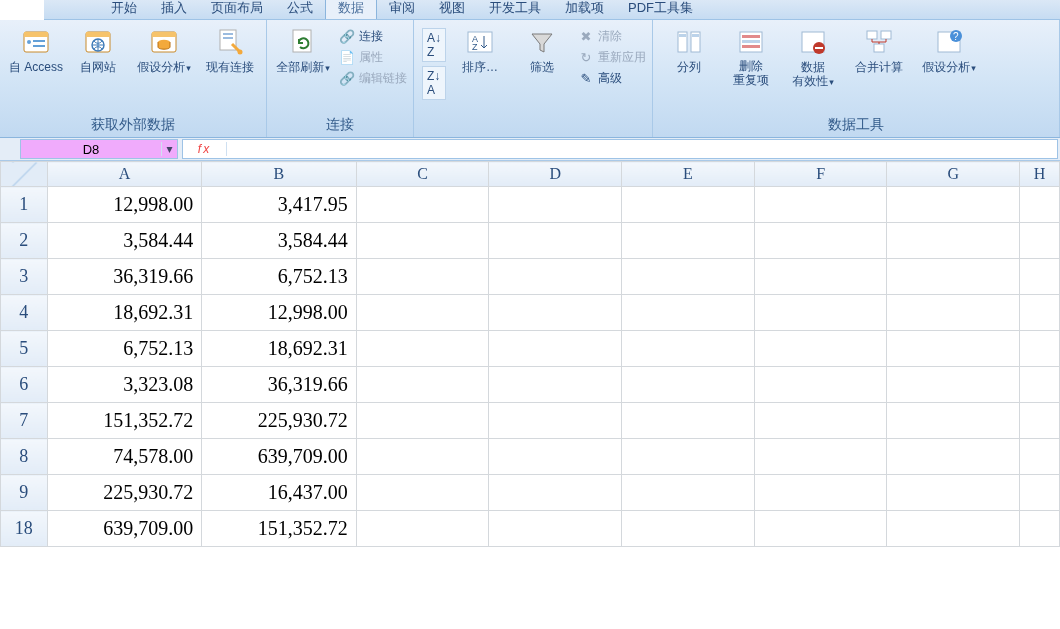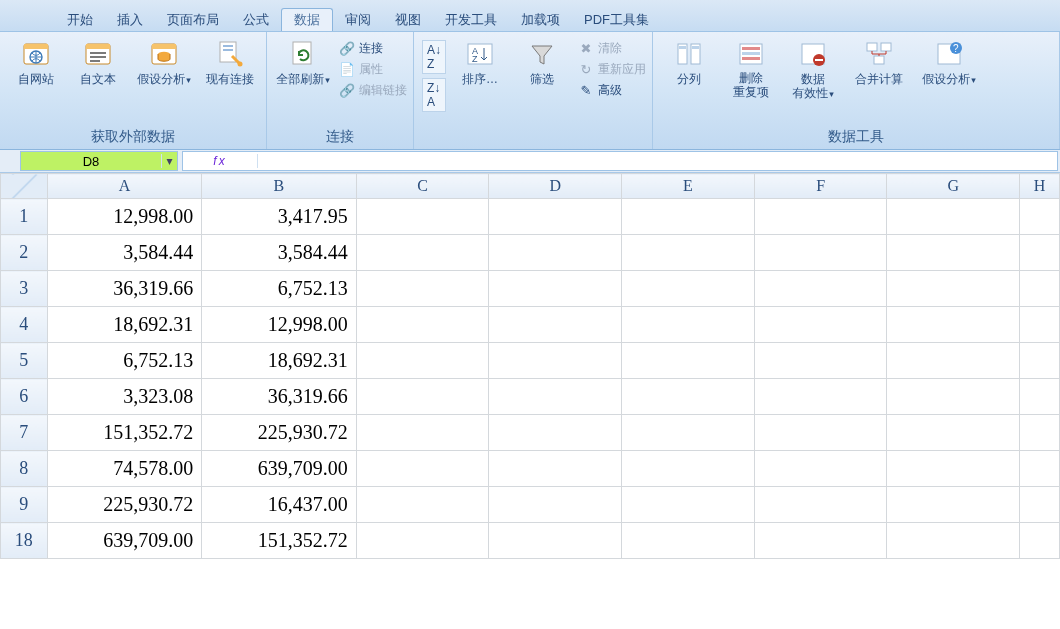--- a/index.html
+++ b/index.html
@@ -10,22 +10,23 @@
     background: #fff;
     width: 1060px;
     height: 629px;
     overflow: hidden;
   }
   .tabs {
     display: flex;
     background: linear-gradient(#dbe8f6,#c6dcf2);
     border-bottom: 1px solid #9ec3e6;
     padding-left: 55px;
-    height: 32px;
+    height: 20px;
     align-items: flex-end;
+    margin-left: 44px;
   }
   .tab {
     padding: 2px 12px 2px 12px;
     color: #2a4d7c;
     cursor: pointer;
     font-size: 13px;
   }
   .tab.active {
     background: #e8f0fa;
     border: 1px solid #8bb5dd;
@@ -81,26 +82,26 @@
   .btn-sm {
     display:flex;align-items:center;gap:4px;color:#2a4d7c;cursor:pointer;font-size:12px;
   }
   .btn-sm .icon {width:16px;height:16px;display:flex;align-items:center;justify-content:center;font-size:13px;}
   .btn-sm.disabled { color:#9aa9bd;}
   .arrow { font-size:9px; margin-left:1px;color:#2a4d7c;}
   .namebox-row {
     display:flex;align-items:center;background:#e4edf7;border-bottom:1px solid #a9c9e8;height:23px;
   }
   .namebox {
-    width: 158px;display:flex;align-items:center;border:1px solid #9ec3e6;background:#bef264;margin:1px 4px 1px 20px;height:20px;
+    width: 158px;display:flex;align-items:center;border:1px solid #9ec3e6;background:#f0abfc;margin:1px 4px 1px 20px;height:20px;
   }
   .namebox .val {flex:1;text-align:center;font-size:13px;}
   .namebox .dd {width:16px;text-align:center;color:#446;cursor:pointer;border-left:1px solid #cfe0f1;}
   .fx-wrap {display:flex;align-items:center;flex:1;background:#fff;border:1px solid #9ec3e6;height:20px;margin-right:2px;}
-  .fx-icon {width:75px;text-align:center;font-style:italic;color:#6d28d9;border-right:1px solid #cfe0f1;letter-spacing:2px;}
+  .fx-icon {width:44px;text-align:center;font-style:italic;color:#ef4444;border-right:1px solid #cfe0f1;letter-spacing:2px;}
   .fx-input {flex:1;border:none;outline:none;font-size:13px;padding:0 4px;}
   .grid-wrap{position:relative;}
   table.grid { border-collapse: collapse; table-layout:fixed;}
   .grid th, .grid td { border:1px solid #d4d8dc; }
   .colhdr, .rowhdr, .corner {
     background: linear-gradient(#f3f7fc,#e2ecf7);
     color:#2a4d7c;
     font-weight:normal;
     text-align:center;
     font-size:16px;
@@ -140,37 +141,37 @@
 
 <div class="ribbon">
 
   <div class="group">
     <div class="group-body">
       <div class="btn-lg">
         <span class="icon">
           <svg class="ic" viewBox="0 0 32 32">
               <rect x="4" y="6" width="24" height="20" rx="2" fill="#fff" stroke="#c88a2a"></rect>
               <rect x="4" y="6" width="24" height="5" fill="#f6c36b"></rect>
+              <circle cx="9" cy="16" r="2" fill="#63a0d8"></circle>
+              <rect x="13" y="14" width="12" height="2" fill="#63a0d8"></rect>
+              <rect x="13" y="19" width="12" height="2" fill="#63a0d8"></rect>
+            </svg>
+        </span>
+        <span class="lbl">自 Access</span>
+      </div>
+      <div class="btn-lg">
+        <span class="icon">
+          <svg class="ic" viewBox="0 0 32 32">
+              <rect x="4" y="6" width="24" height="20" rx="2" fill="#fff" stroke="#c88a2a"></rect>
+              <rect x="4" y="6" width="24" height="5" fill="#f6c36b"></rect>
               <circle cx="16" cy="19" r="6" fill="none" stroke="#3d7ab8" stroke-width="1.4"></circle>
               <path d="M10 19h12M16 13v12M12 15c2 3 6 3 8 0M12 23c2-3 6-3 8 0" stroke="#3d7ab8" fill="none"></path>
             </svg>
         </span>
         <span class="lbl">自网站</span>
-      </div>
-      <div class="btn-lg">
-        <span class="icon">
-          <svg class="ic" viewBox="0 0 32 32">
-              <rect x="4" y="6" width="24" height="20" rx="2" fill="#fff" stroke="#c88a2a"></rect>
-              <rect x="4" y="6" width="24" height="5" fill="#f6c36b"></rect>
-              <rect x="8" y="14" width="16" height="2" fill="#7a7a7a"></rect>
-              <rect x="8" y="18" width="16" height="2" fill="#7a7a7a"></rect>
-              <rect x="8" y="22" width="10" height="2" fill="#7a7a7a"></rect>
-            </svg>
-        </span>
-        <span class="lbl">自文本</span>
       </div>
       <div class="btn-lg wider">
         <span class="icon">
           <svg class="ic" viewBox="0 0 32 32">
               <rect x="4" y="6" width="24" height="20" rx="2" fill="#fff" stroke="#c88a2a"></rect>
               <rect x="4" y="6" width="24" height="5" fill="#f6c36b"></rect>
               <ellipse cx="16" cy="16" rx="6" ry="2.2" fill="#f3a93c"></ellipse>
               <path d="M10 16v5c0 1.2 2.7 2.2 6 2.2s6-1 6-2.2v-5" fill="#f3a93c" stroke="#b86f12"></path>
             </svg>
         </span>

